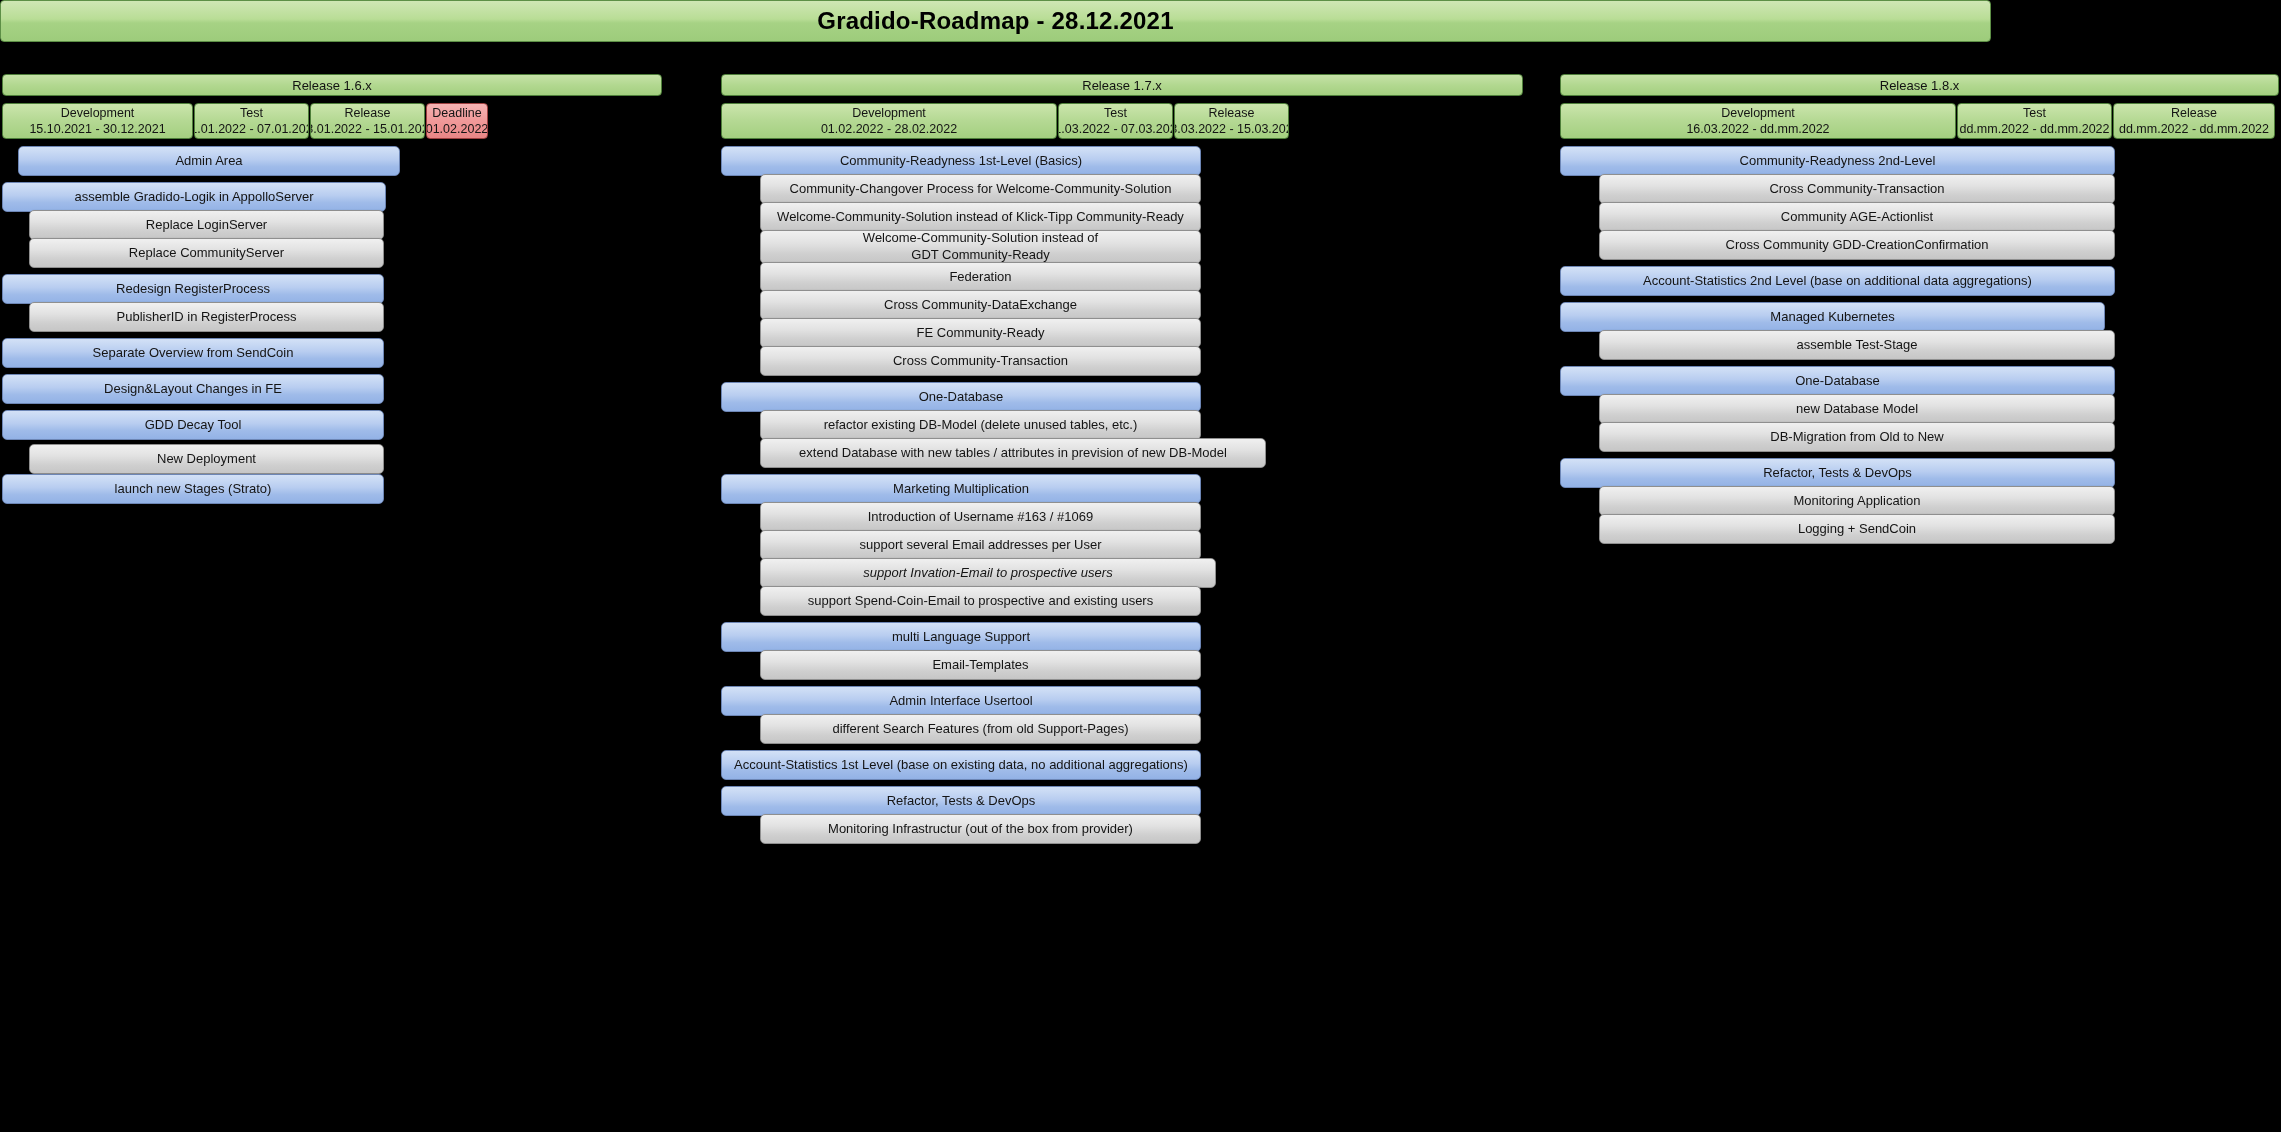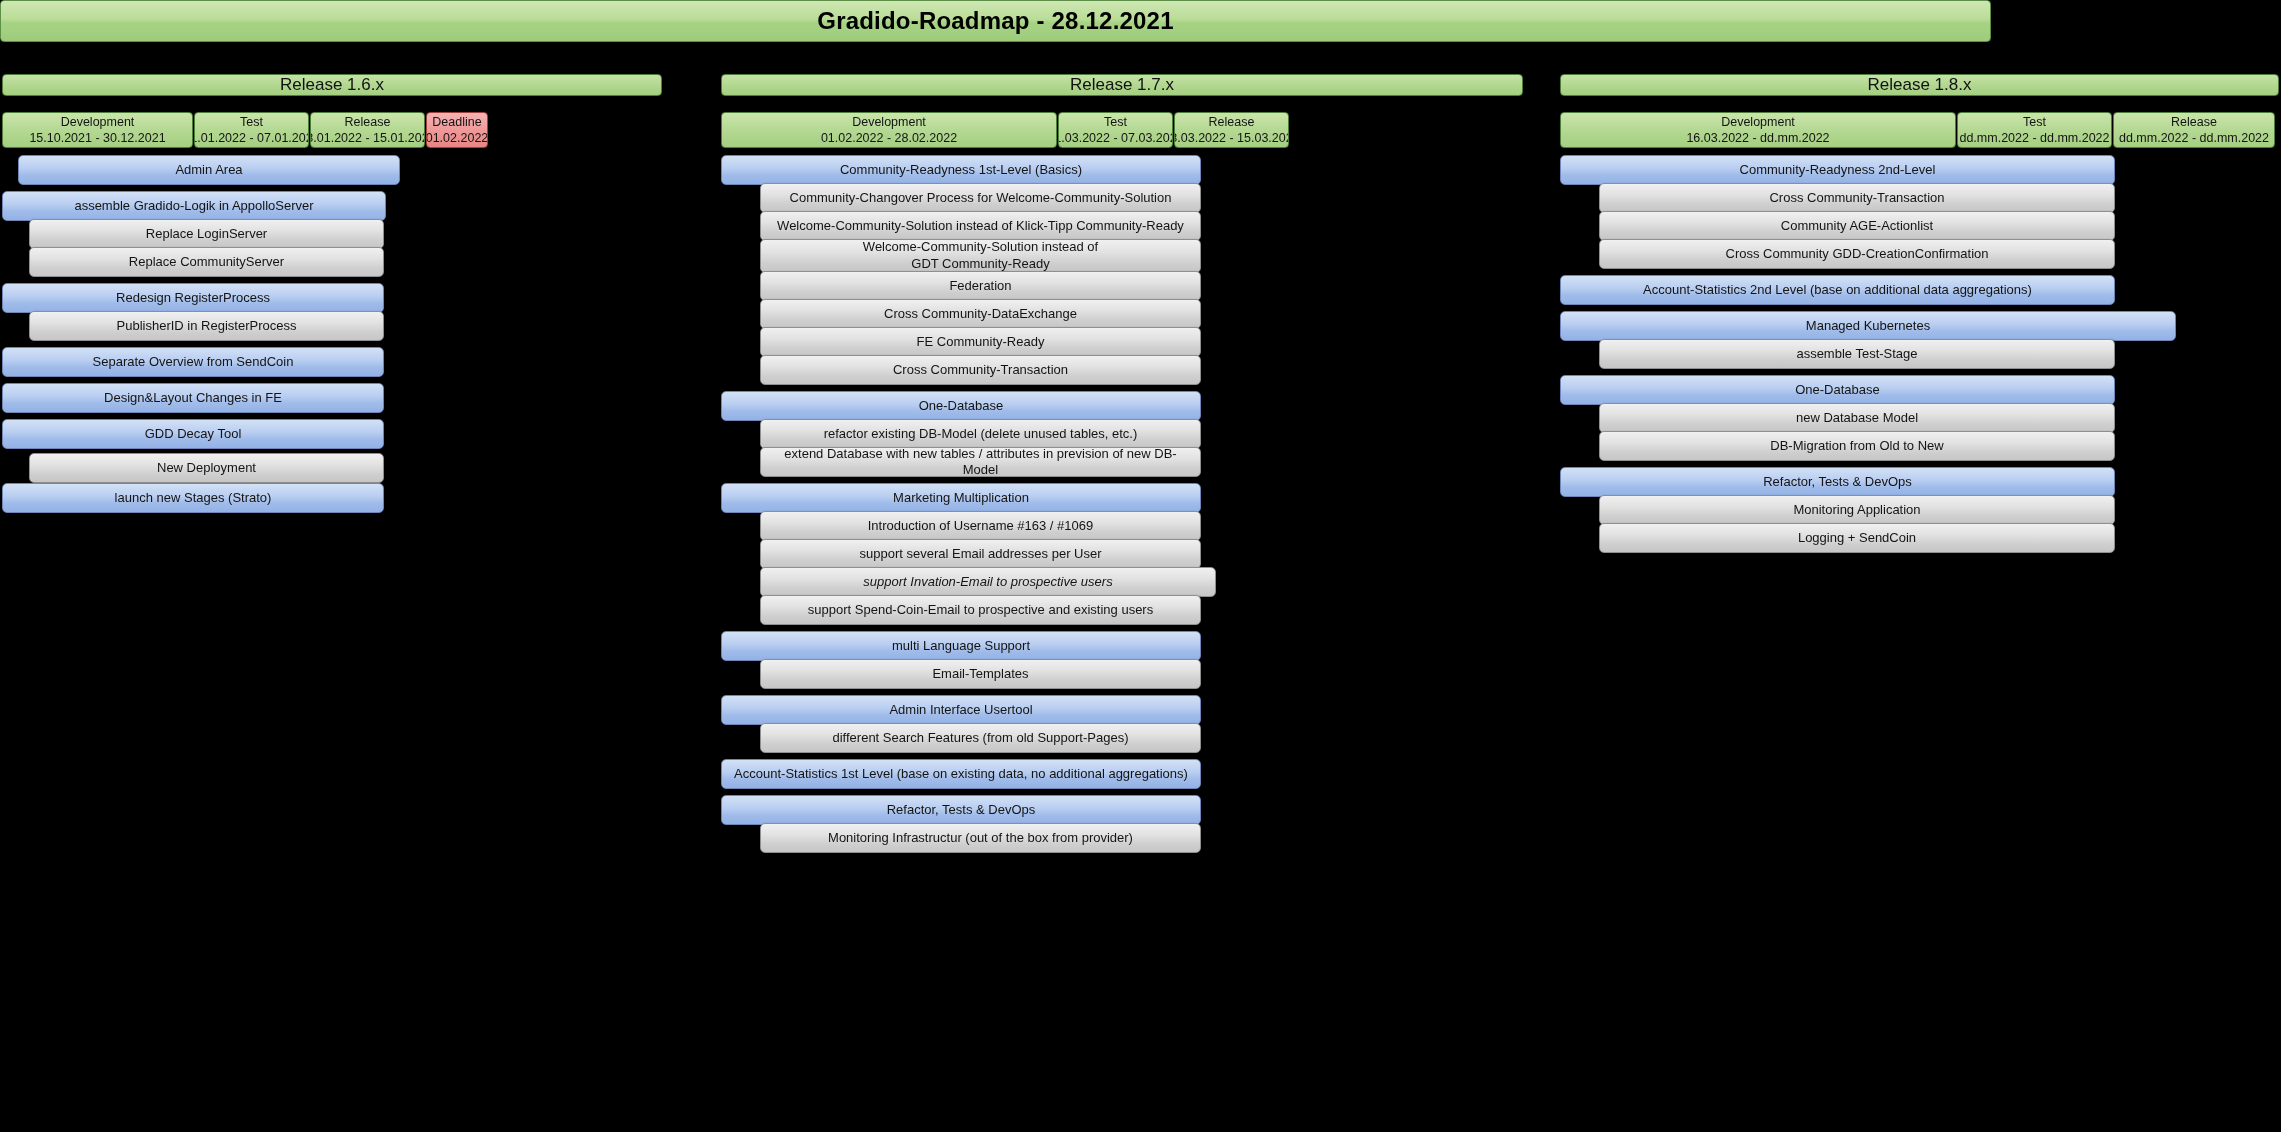--- a/index.html
+++ b/index.html
@@ -45,23 +45,23 @@
 
   
   .release-bar {
     height: 22px;
     border-radius: 4px;
     background: linear-gradient(to bottom, #c6e2a8 0%, #b2d890 50%, #a4cf80 100%);
     border: 1px solid #4e7f3a;
     display: flex;
     align-items: center;
     justify-content: center;
-    font-size: 17px;
+    font-size: 13px;
     color: #121212;
-    margin-bottom: 16px;
+    margin-bottom: 7px;
   }
   #col-0 .release-bar { width: 660px; }
   #col-1 .release-bar { width: 802px; }
   #col-2 .release-bar { width: 719px; }
 
   .phase-row { display: flex; height: 36px; }
   .phase {
     border-radius: 4px;
     border: 1px solid #4e7f3a;
     background: linear-gradient(to bottom, #cbe5ac 0%, #b5d994 48%, #a4cf80 100%);
@@ -191,21 +191,21 @@
           <div class="task level-1 two-line" style="margin-left: 39px; width: 441px; height: 34px; margin-top: -2px;">Welcome-Community-Solution instead of
 GDT Community-Ready</div>
           <div class="task level-1" style="margin-left: 39px; width: 441px; height: 30px; margin-top: -2px;">Federation</div>
           <div class="task level-1" style="margin-left: 39px; width: 441px; height: 30px; margin-top: -2px;">Cross Community-DataExchange</div>
           <div class="task level-1" style="margin-left: 39px; width: 441px; height: 30px; margin-top: -2px;">FE Community-Ready</div>
           <div class="task level-1" style="margin-left: 39px; width: 441px; height: 30px; margin-top: -2px;">Cross Community-Transaction</div>
         </div>
         <div class="group">
           <div class="task level-0" style="margin-left: 0px; width: 480px; height: 30px;">One-Database</div>
           <div class="task level-1" style="margin-left: 39px; width: 441px; height: 30px; margin-top: -2px;">refactor existing DB-Model (delete unused tables, etc.)</div>
-          <div class="task level-1" style="margin-left: 39px; width: 441px; height: 30px; margin-top: -2px;">extend Database with new tables / attributes in prevision of new DB-Model</div>
+          <div class="task level-1" style="margin-left: 39px; width: 506px; height: 30px; margin-top: -2px;">extend Database with new tables / attributes in prevision of new DB-Model</div>
         </div>
         <div class="group">
           <div class="task level-0" style="margin-left: 0px; width: 480px; height: 30px;">Marketing Multiplication</div>
           <div class="task level-1" style="margin-left: 39px; width: 441px; height: 30px; margin-top: -2px;">Introduction of Username #163 / #1069</div>
           <div class="task level-1" style="margin-left: 39px; width: 441px; height: 30px; margin-top: -2px;">support several Email addresses per User</div>
           <div class="task level-1" style="margin-left: 39px; width: 456px; height: 30px; margin-top: -2px; font-style: italic;">support Invation-Email to prospective users</div>
           <div class="task level-1" style="margin-left: 39px; width: 441px; height: 30px; margin-top: -2px;">support Spend-Coin-Email to prospective and existing users</div>
         </div>
         <div class="group">
           <div class="task level-0" style="margin-left: 0px; width: 480px; height: 30px;">multi Language Support</div>
@@ -245,21 +245,21 @@
         <div class="group">
           <div class="task level-0" style="margin-left: 0px; width: 555px; height: 30px;">Community-Readyness 2nd-Level</div>
           <div class="task level-1" style="margin-left: 39px; width: 516px; height: 30px; margin-top: -2px;">Cross Community-Transaction</div>
           <div class="task level-1" style="margin-left: 39px; width: 516px; height: 30px; margin-top: -2px;">Community AGE-Actionlist</div>
           <div class="task level-1" style="margin-left: 39px; width: 516px; height: 30px; margin-top: -2px;">Cross Community GDD-CreationConfirmation</div>
         </div>
         <div class="group">
           <div class="task level-0" style="margin-left: 0px; width: 555px; height: 30px;">Account-Statistics 2nd Level (base on additional data aggregations)</div>
         </div>
         <div class="group">
-          <div class="task level-0" style="margin-left: 0px; width: 616px; height: 30px;">Managed Kubernetes</div>
+          <div class="task level-0" style="margin-left: 0px; width: 545px; height: 30px;">Managed Kubernetes</div>
           <div class="task level-1" style="margin-left: 39px; width: 516px; height: 30px; margin-top: -2px;">assemble Test-Stage</div>
         </div>
         <div class="group">
           <div class="task level-0" style="margin-left: 0px; width: 555px; height: 30px;">One-Database</div>
           <div class="task level-1" style="margin-left: 39px; width: 516px; height: 30px; margin-top: -2px;">new Database Model</div>
           <div class="task level-1" style="margin-left: 39px; width: 516px; height: 30px; margin-top: -2px;">DB-Migration from Old to New</div>
         </div>
         <div class="group">
           <div class="task level-0" style="margin-left: 0px; width: 555px; height: 30px;">Refactor, Tests &amp; DevOps</div>
           <div class="task level-1" style="margin-left: 39px; width: 516px; height: 30px; margin-top: -2px;">Monitoring Application</div>

